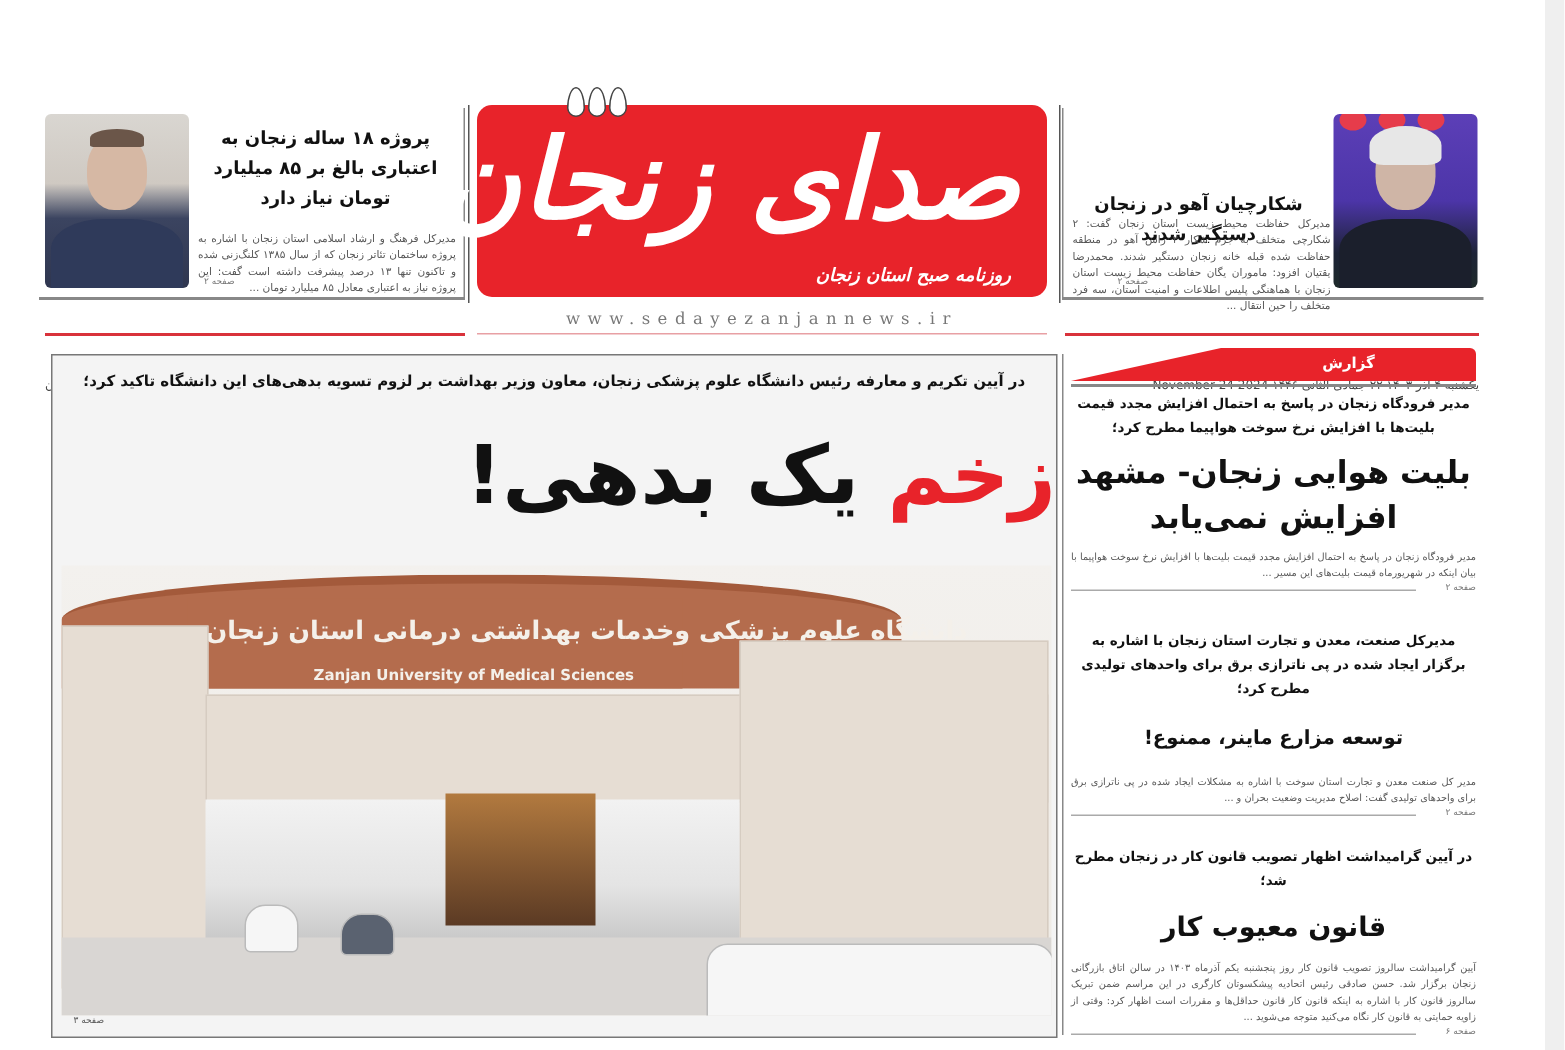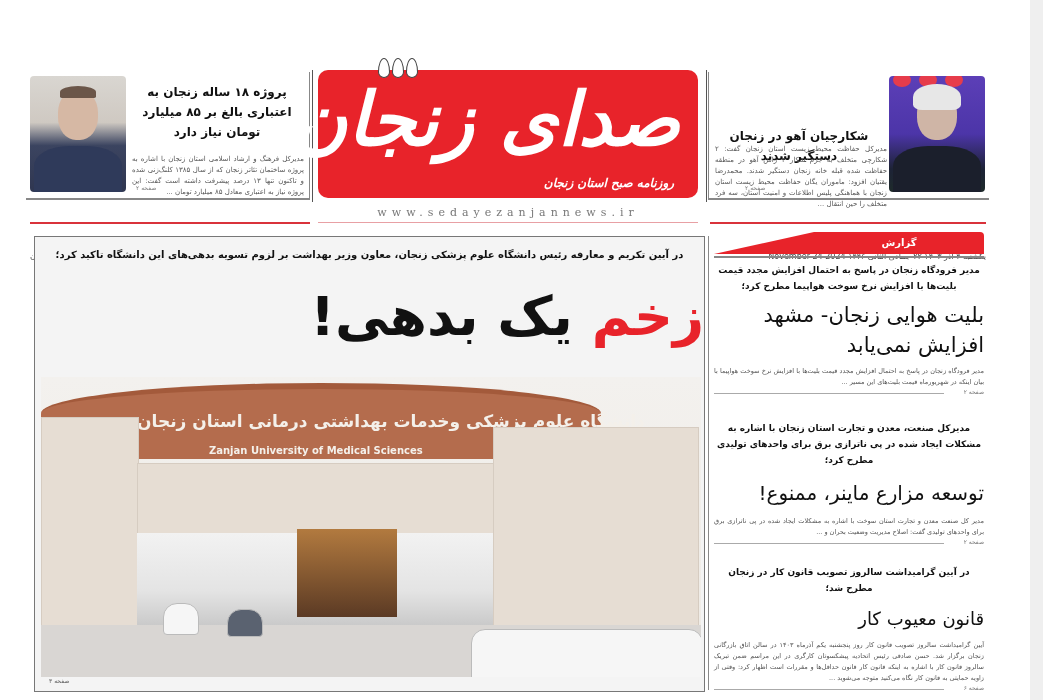--- a/index.html
+++ b/index.html
@@ -66,21 +66,21 @@
 
     
     .section-tag { position:absolute; left:714px; top:232px; width:270px; height:22px; }
     .section-tag .tri { position:absolute; left:0; top:0; width:0; height:0; border-bottom:22px solid #e8232a; border-left:100px solid transparent; }
     .section-tag .bar { position:absolute; left:100px; top:0; width:170px; height:22px; background:#e8232a; border-radius:0 4px 0 0; color:#fff; font-size:10px; font-weight:bold; text-align:center; line-height:22px; direction:rtl; }
     .section-rule { position:absolute; left:714px; top:256px; width:270px; height:2px; background:#888; }
     .right-border { position:absolute; left:708px; top:236px; width:1px; height:454px; background:#888; }
 
     .story { position:absolute; left:714px; width:270px; direction:rtl; text-align:center; }
     .story .kicker { font-size:9px; font-weight:bold; line-height:16px; }
-    .story .headline { font-weight:normal; color:#111;text-align:right; }
+    .story .headline { font-weight:bold; color:#111; }
     .story .summary { font-size:6.5px; line-height:11px; color:#555; text-align:justify; }
     .story .ref { position:relative; height:10px; }
     .story .ref .line { position:absolute; left:0; top:5px; width:230px; height:1px; background:#aaa; }
     .story .ref .label { position:absolute; right:0; top:0; font-size:6px; color:#777; }
   </style>
 </head>
 <body>
 
 <div class="page">
 
@@ -158,31 +158,31 @@
     <div class="kicker">مدیر فرودگاه زنجان در پاسخ به احتمال افزایش مجدد قیمت بلیت‌ها با افزایش نرخ سوخت هواپیما مطرح کرد؛</div>
     <div class="headline" style="font-size:21px; line-height:30px; margin-top:6px;">بلیت هوایی زنجان- مشهد افزایش نمی‌یابد</div>
     <div class="summary" style="margin-top:6px;">مدیر فرودگاه زنجان در پاسخ به احتمال افزایش مجدد قیمت بلیت‌ها با افزایش نرخ سوخت هواپیما با بیان اینکه در شهریورماه قیمت بلیت‌های این مسیر ...</div>
     <div class="ref">
       <div class="line"></div>
       <div class="label">صفحه ۲</div>
     </div>
   </div>
 
   <div class="story" style="top:420px;">
-    <div class="kicker">مدیرکل صنعت، معدن و تجارت استان زنجان با اشاره به مشکلات ایجاد شده در پی ناترازی برق برای واحدهای تولیدی مطرح کرد؛</div>
-    <div class="headline" style="font-size:20px; line-height:26px; margin-top:12px;">توسعه مزارع ماینر، ممنوع!</div>
+    <div class="kicker">مدیرکل صنعت، معدن و تجارت استان زنجان با اشاره به برگزار ایجاد شده در پی ناترازی برق برای واحدهای تولیدی مطرح کرد؛</div>
+    <div class="headline" style="font-size:13px; line-height:26px; margin-top:12px;">توسعه مزارع ماینر، ممنوع!</div>
     <div class="summary" style="margin-top:10px;">مدیر کل صنعت معدن و تجارت استان سوخت با اشاره به مشکلات ایجاد شده در پی ناترازی برق برای واحدهای تولیدی گفت: اصلاح مدیریت وضعیت بحران و ...</div>
     <div class="ref">
       <div class="line"></div>
       <div class="label">صفحه ۲</div>
     </div>
   </div>
 
   <div class="story" style="top:564px;">
-    <div class="kicker">در آیین گرامیداشت سالروز تصویب قانون کار در زنجان مطرح شد؛</div>
+    <div class="kicker">در آیین گرامیداشت اظهار تصویب قانون کار در زنجان مطرح شد؛</div>
     <div class="headline" style="font-size:18px; line-height:26px; margin-top:10px;">قانون معیوب کار</div>
     <div class="summary" style="margin-top:8px;">آیین گرامیداشت سالروز تصویب قانون کار روز پنجشنبه یکم آذرماه ۱۴۰۳ در سالن اتاق بازرگانی زنجان برگزار شد. حسن صادقی رئیس اتحادیه پیشکسوتان کارگری در این مراسم ضمن تبریک سالروز قانون کار با اشاره به اینکه قانون کار قانون حداقل‌ها و مقررات است اظهار کرد: وقتی از زاویه حمایتی به قانون کار نگاه می‌کنید متوجه می‌شوید ...</div>
     <div class="ref">
       <div class="line"></div>
       <div class="label">صفحه ۶</div>
     </div>
   </div>
 
 </div>
 

